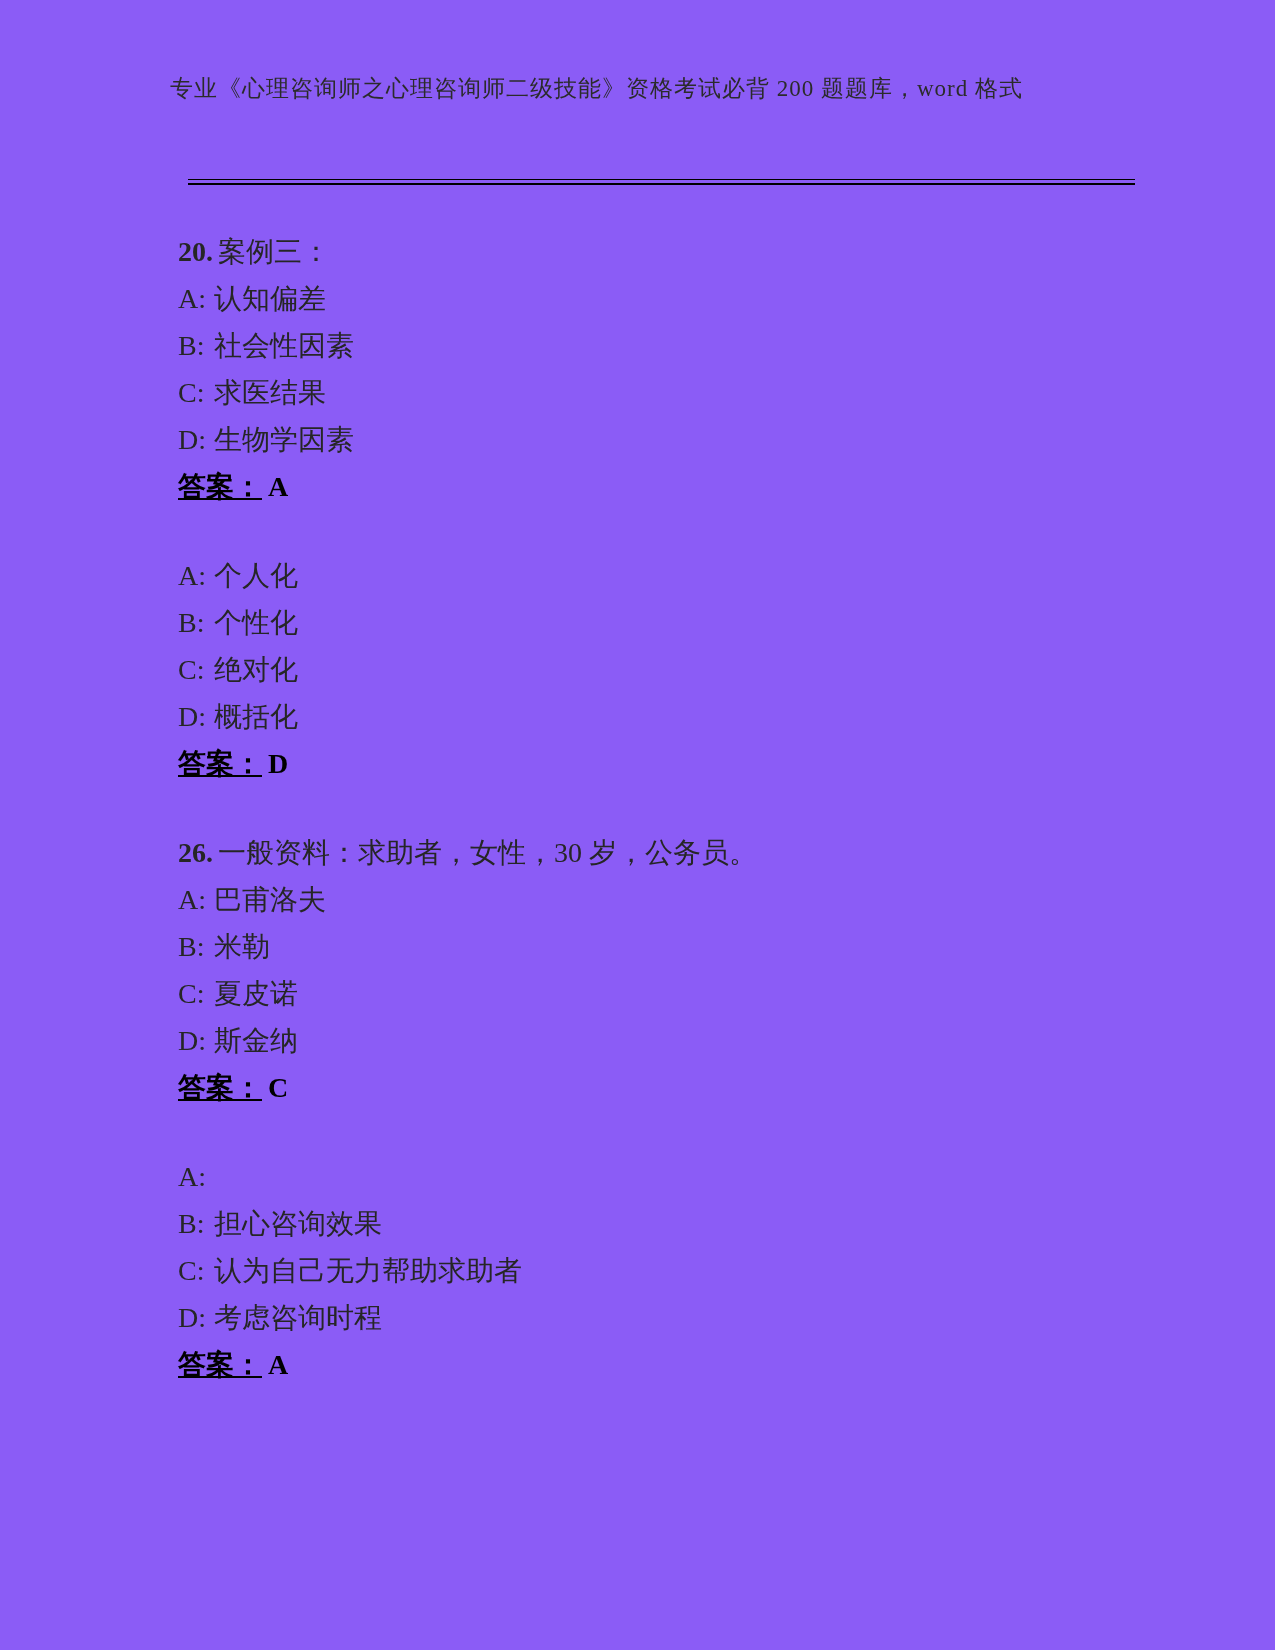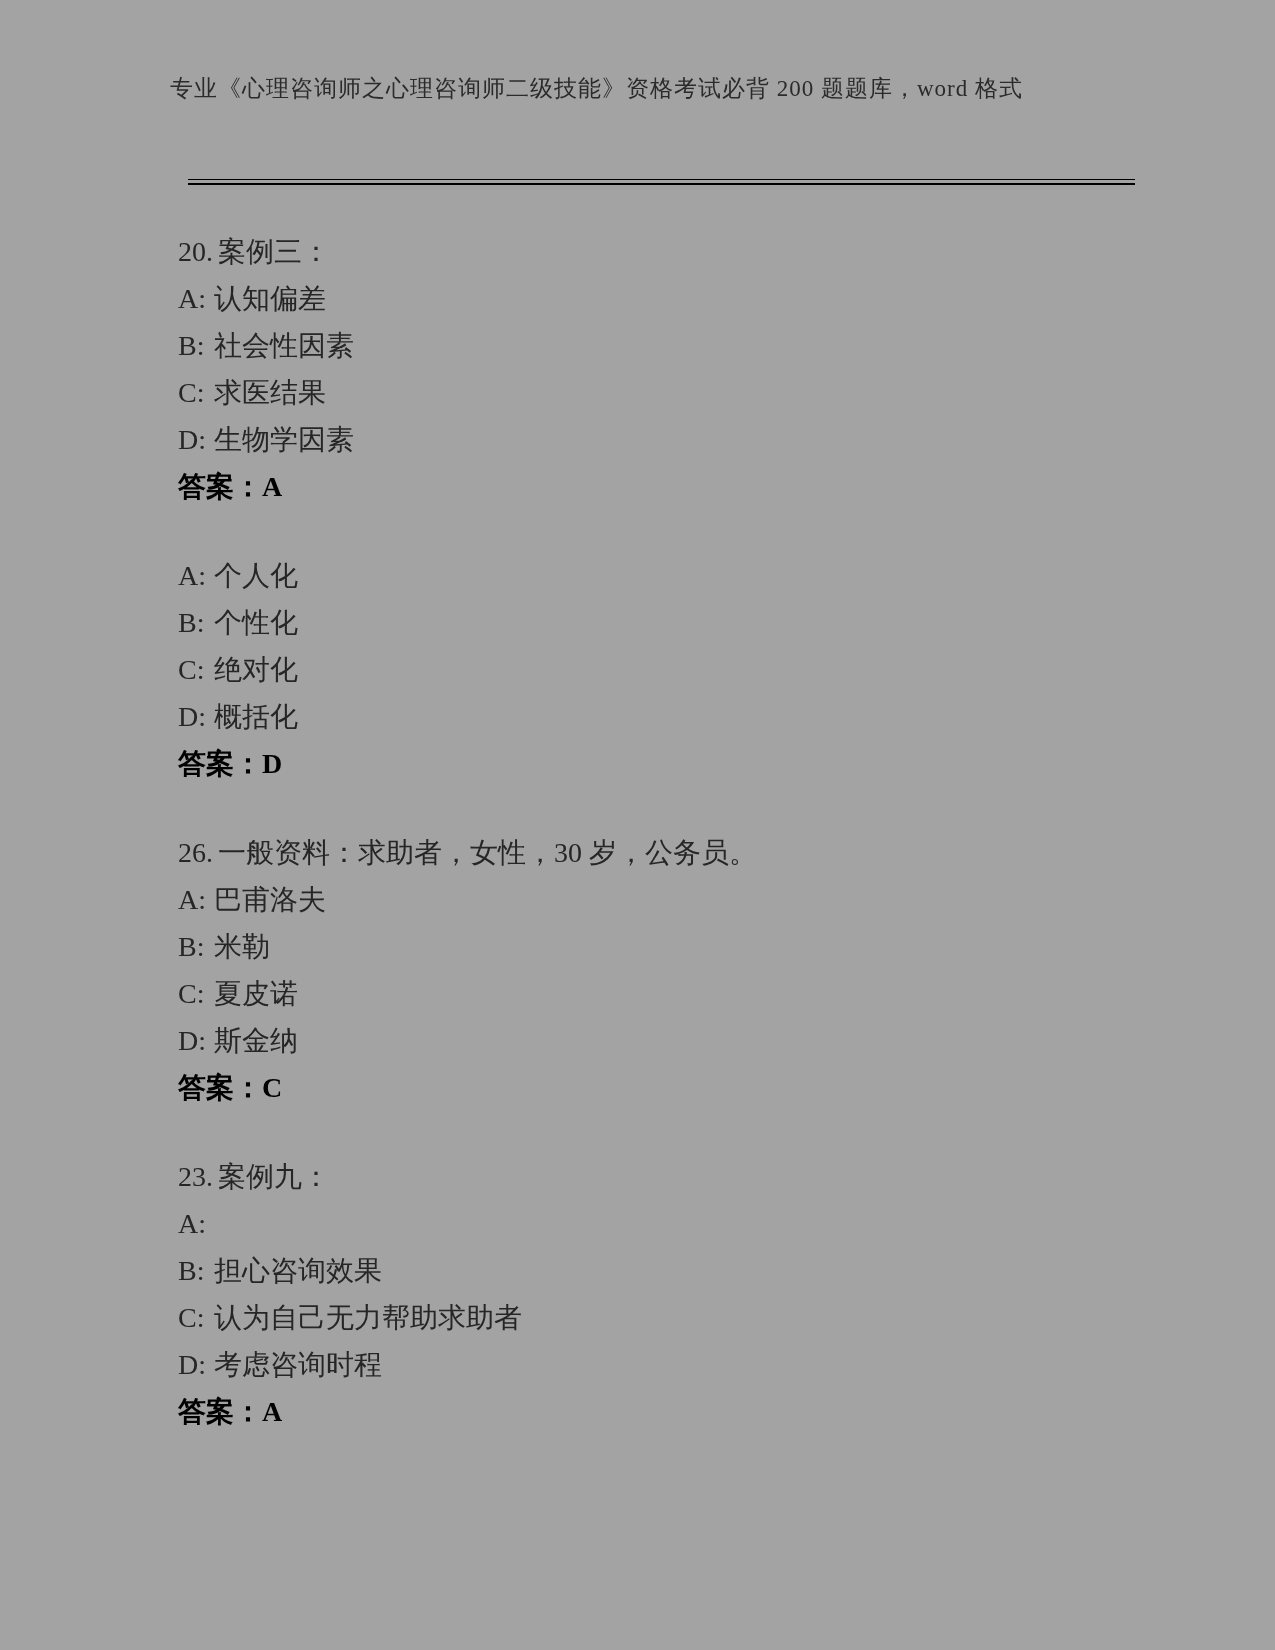--- a/index.html
+++ b/index.html
@@ -10,21 +10,21 @@
   body {
     width: 1275px;
     height: 1650px;
     font-family: "Liberation Serif", "DejaVu Serif", serif;
     color: #262626;
   }
   .page {
     position: relative;
     width: 1275px;
     height: 1650px;
-    background: #a3a3a3;
+    background: #8b5cf6;
     overflow: hidden;
   }
   .doc-header {
     position: absolute;
     left: 170px;
     top: 72px;
     width: 918px;
     font-size: 23px;
     line-height: 33px;
     letter-spacing: 1px;
@@ -52,31 +52,34 @@
     display: flex;
     align-items: baseline;
     font-size: 28px;
     line-height: 47px;
     color: #262626;
     white-space: nowrap;
   }
   .q-number {
     flex: none;
     margin-right: 5px;
+    font-weight: bold;
   }
   .opt-label {
     flex: none;
     width: 36px;
   }
   .answer-line {
     font-weight: bold;
     color: #000000;
   }
   .answer-label {
     flex: none;
+    margin-right: 6px;
+    text-decoration: underline;
   }
 </style>
 </head>
 <body>
 
 <div class="page">
 
   <div class="doc-header">
     <div>专业《心理咨询师之心理咨询师二级技能》资格考试必背 200 题题库，word 格式</div>
   </div>
@@ -157,24 +160,20 @@
         <span class="opt-text">斯金纳</span>
       </div>
       <div class="qline answer-line">
         <span class="answer-label">答案：</span>
         <span class="answer-value">C</span>
       </div>
     </div>
 
     <div class="question">
       <div class="qline">
-        <span class="q-number">23.</span>
-        <span class="q-title">案例九：</span>
-      </div>
-      <div class="qline">
         <span class="opt-label">A:</span>
       </div>
       <div class="qline">
         <span class="opt-label">B:</span>
         <span class="opt-text">担心咨询效果</span>
       </div>
       <div class="qline">
         <span class="opt-label">C:</span>
         <span class="opt-text">认为自己无力帮助求助者</span>
       </div>

